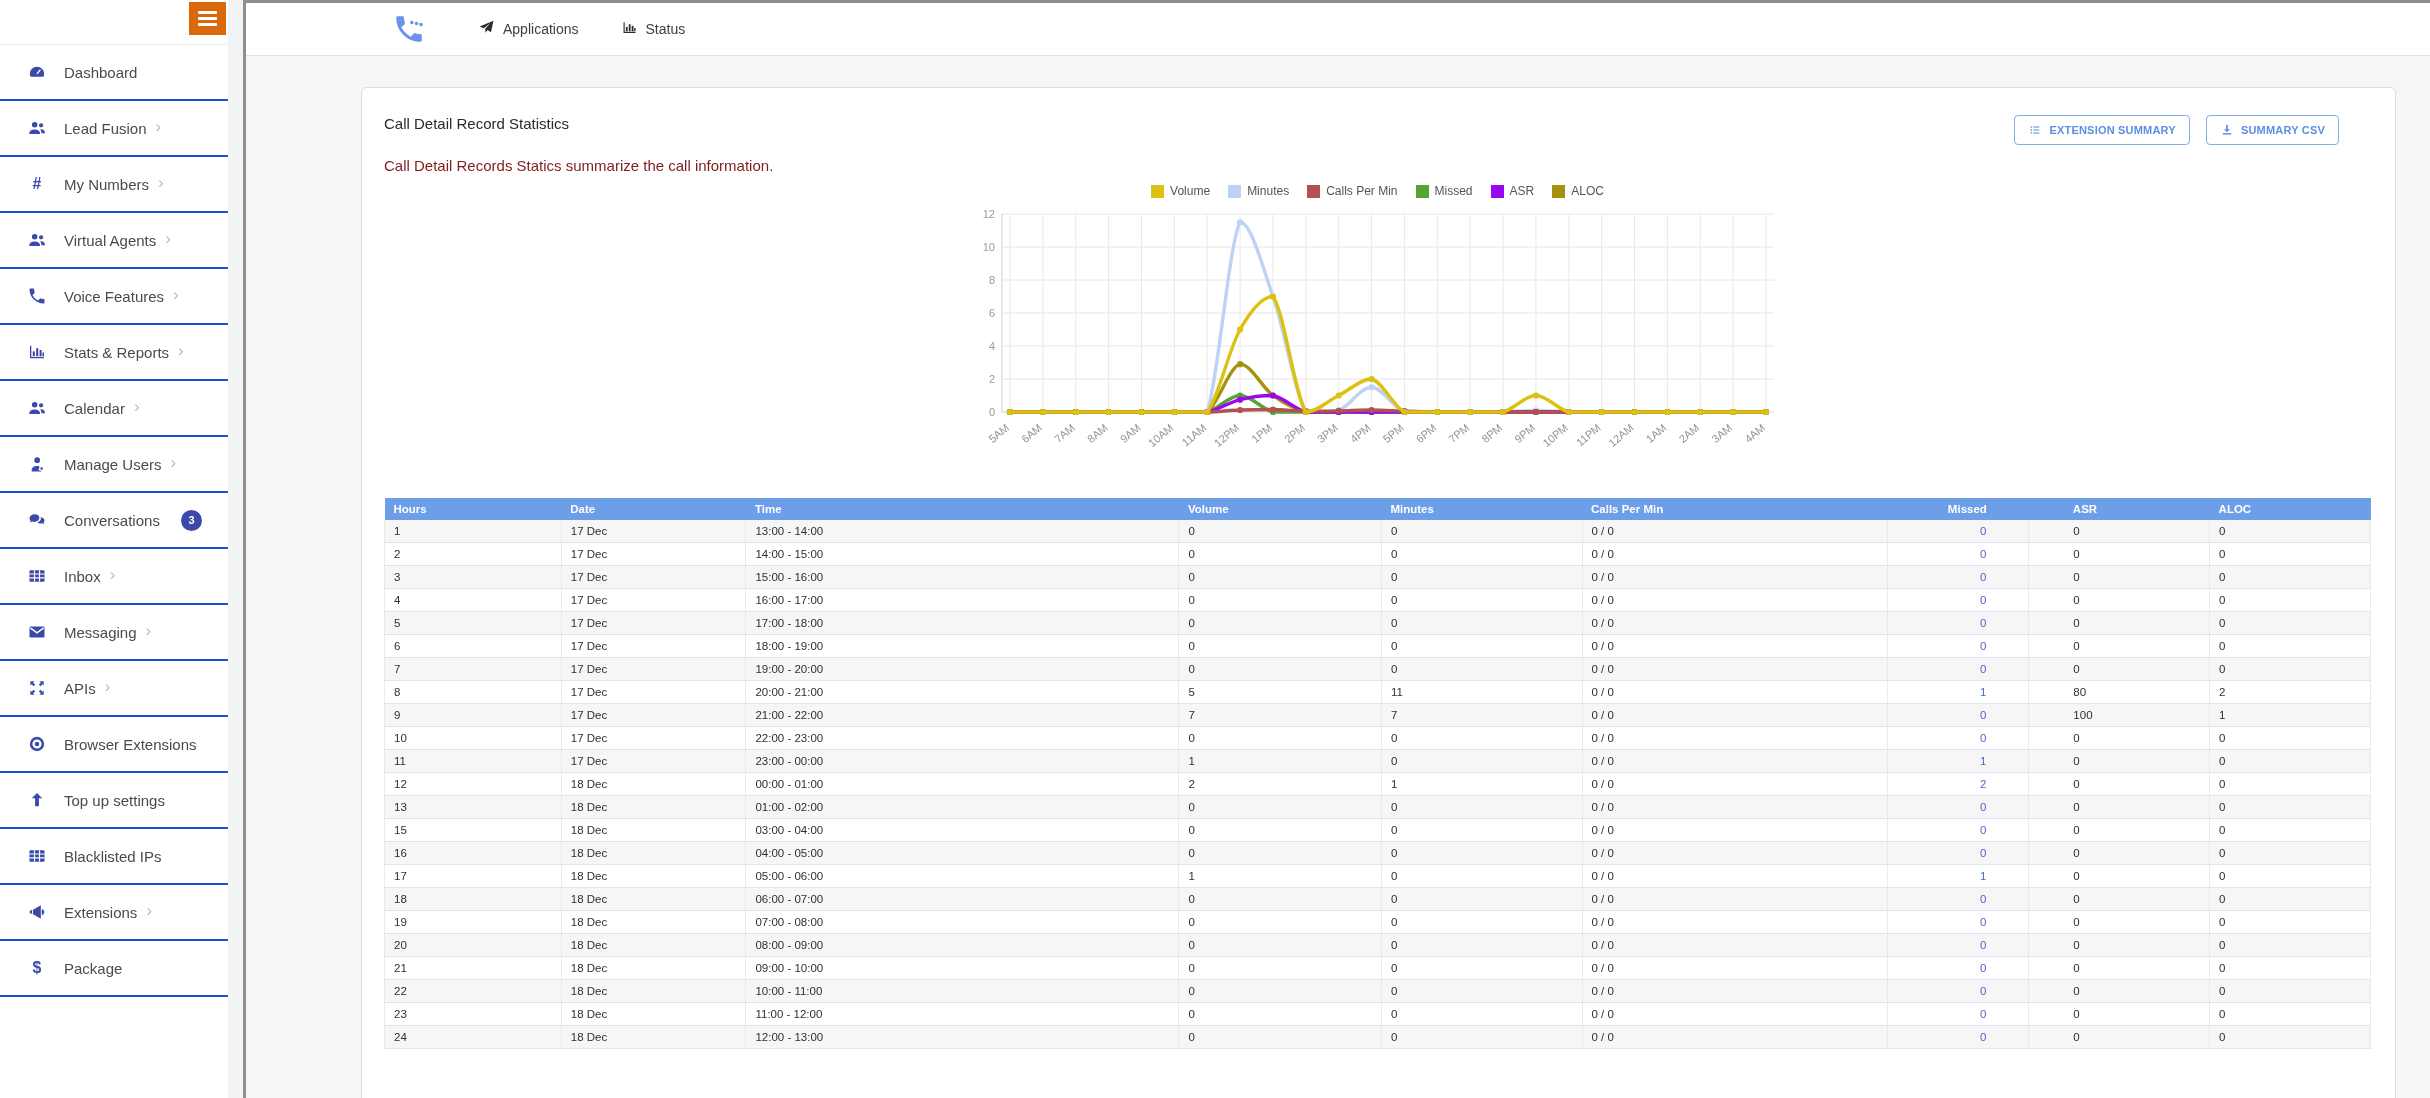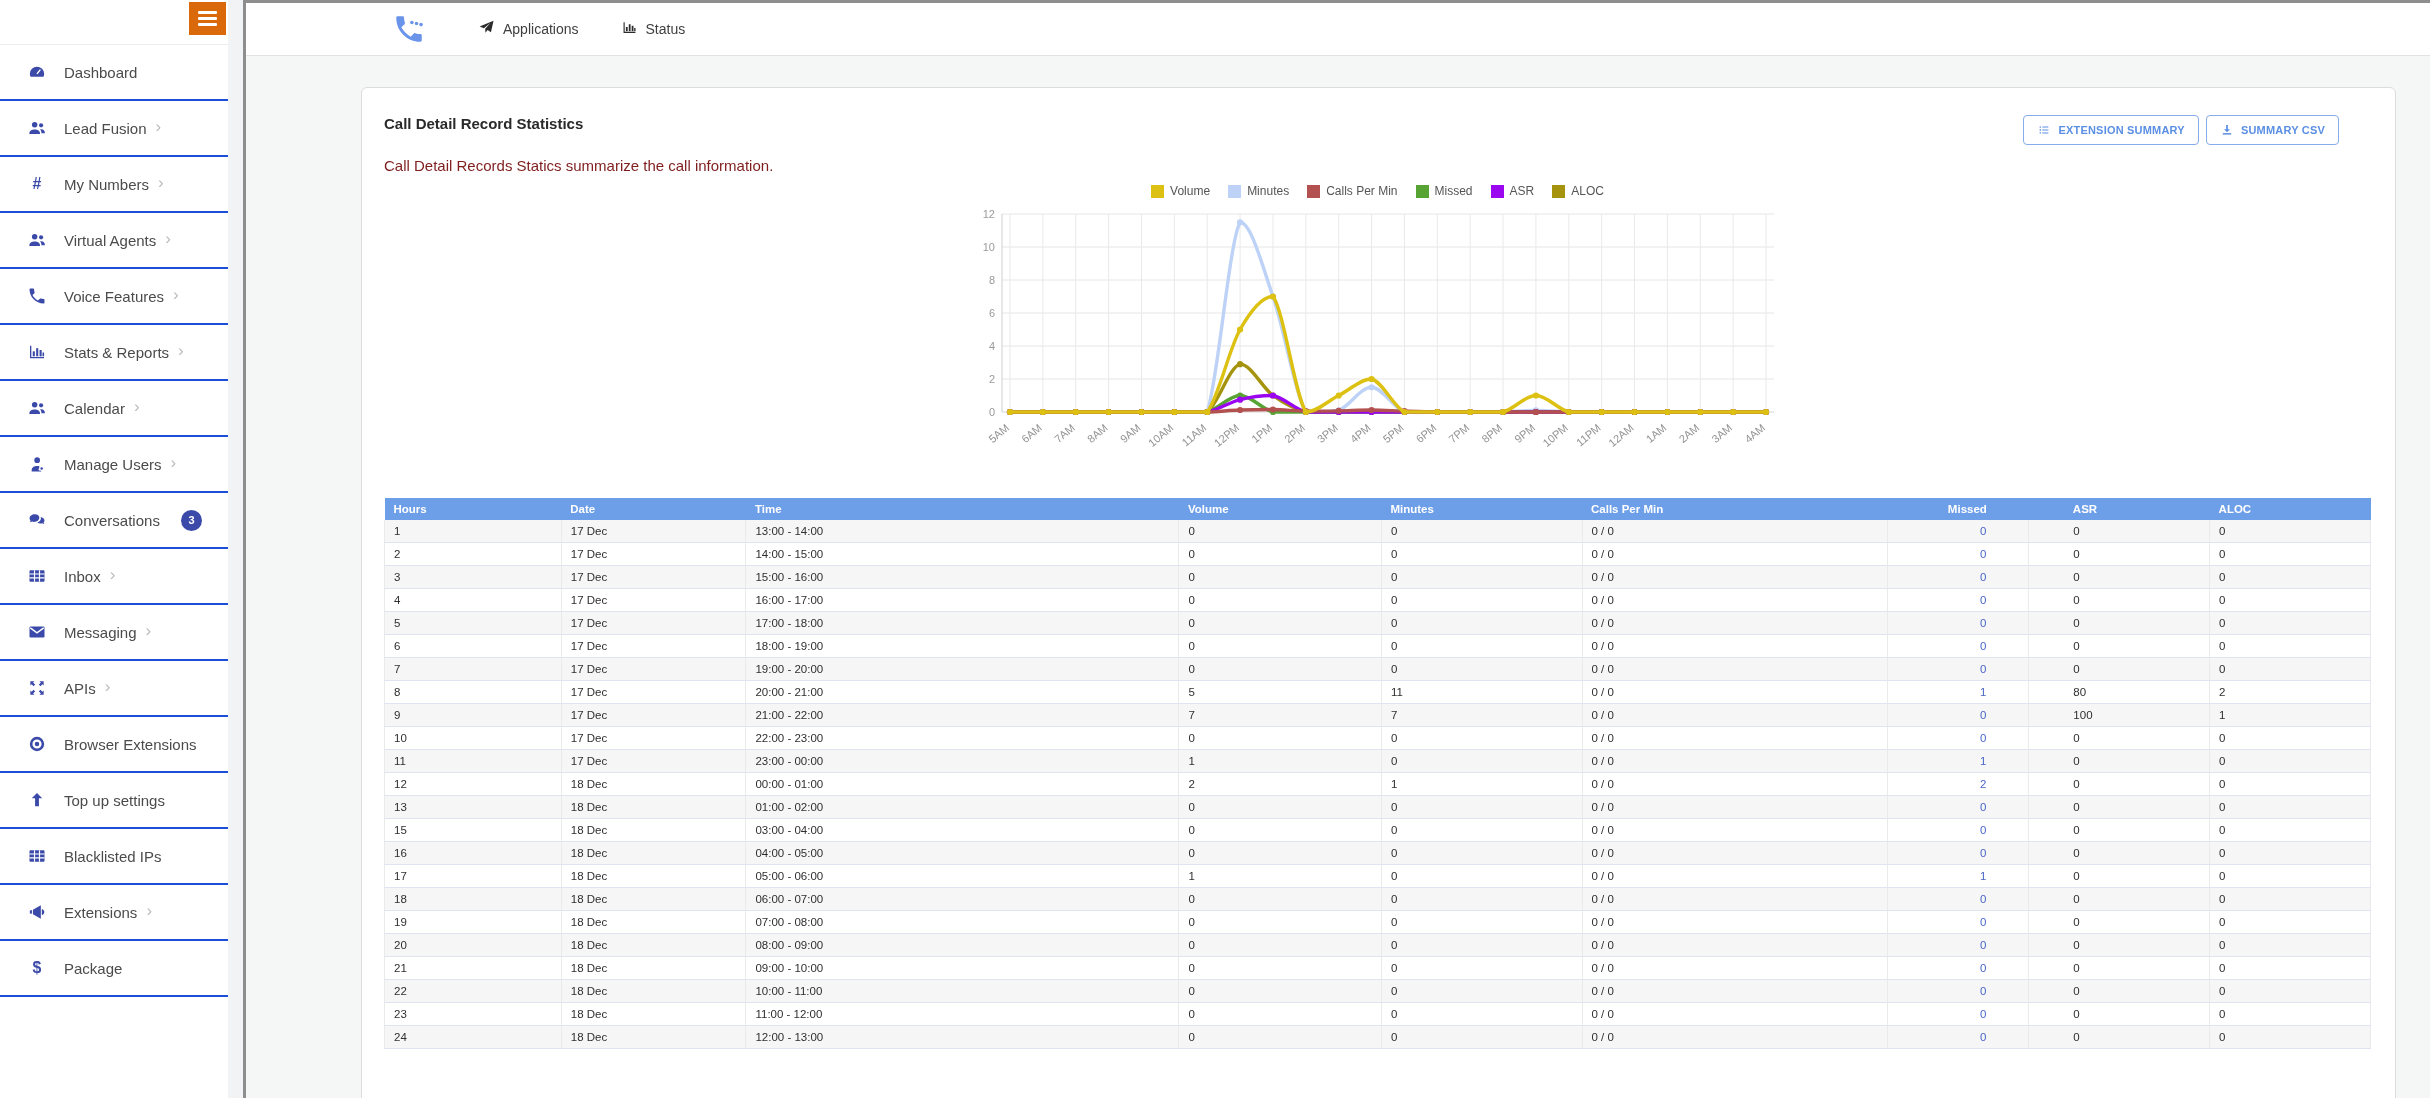--- a/index.html
+++ b/index.html
@@ -27,23 +27,23 @@
   .logo { width:36px; height:36px; margin-right:50px; display:flex; align-items:center; }
   .logo svg { width:34px; height:34px; }
   .tabs { display:flex; gap:42px; }
   .tab { display:flex; align-items:center; gap:8px; cursor:pointer; }
   .tab svg { width:17px; height:17px; color:#2b2b2b; }
   .tab span.lbl { font-size:14px; color:#3f3f3f; }
 
   .content { padding:31px 34px 0 115px; }
   .card { background:#fff; border:1px solid #dcdcdc; border-radius:6px; min-height:1050px; padding:27px 24px 30px 22px; }
   .card-head { display:flex; justify-content:space-between; align-items:flex-start; }
-  .page-title { font-size:15px; font-weight:bold; color:#2a2a2a; }
+  .page-title { font-size:15px; font-weight:normal; color:#2a2a2a; }
   .page-sub { font-size:15px; color:#7f1d1d; margin-top:25px; }
-  .actions { display:flex; gap:7px; margin-right:32px; }
+  .actions { display:flex; gap:16px; margin-right:32px; }
   .btn { display:inline-flex; align-items:center; gap:7px; padding:7px 13px; background:#fff; border:1px solid #86ace9;
          border-radius:4px; color:#5b8fe3; font-size:11px; font-weight:bold; letter-spacing:.2px; cursor:pointer; }
   .btn svg { width:14px; height:14px; }
 
   
   .chart-wrap { margin-top:10px; display:flex; flex-direction:column; align-items:center; }
   .legend { display:flex; gap:18px; align-items:center; margin-bottom:2px; }
   .legend-item { display:flex; align-items:center; gap:6px; font-size:12px; color:#555; }
   .legend-swatch { width:13px; height:13px; display:inline-block; }
 

